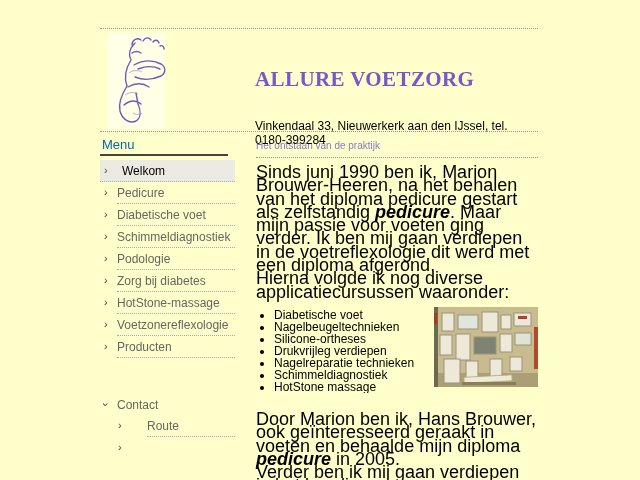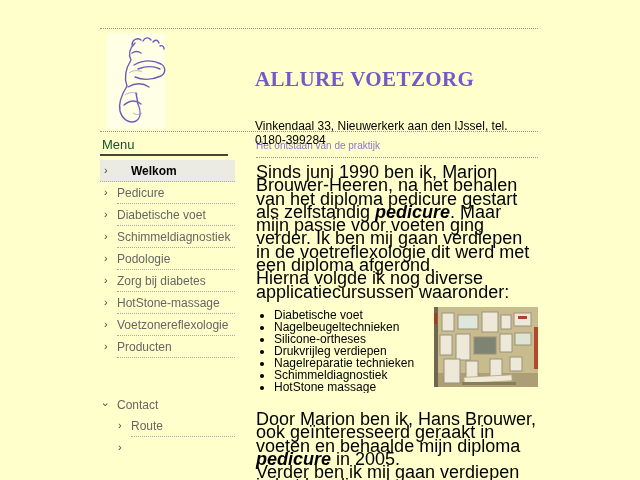--- a/index.html
+++ b/index.html
@@ -27,38 +27,38 @@
     font-family: Liberation Serif, serif;
   }
   .site-address { margin-top: 27px; font-size: 12px; color: #000; }
 
   
   .body-row { display: flex; align-items: flex-start; }
 
   
   .menu-col { width: 135px; flex: 0 0 135px; padding-top: 6px; }
   .menu-title {
-    color: #14532d; font-size: 13px; line-height: 14px;
+    color: #0369a1; font-size: 13px; line-height: 14px;
     padding: 0 0 2px 2px; border-bottom: 2px solid #45453c;
     margin-bottom: 4px; width: 128px;
   }
   .menu-item { position: relative; font-size: 12px; color: #666; cursor: pointer; }
   .menu-item .arw {
     position: absolute; left: 4px; top: 5px;
     font-size: 11px; line-height: 11px; color: #444;
   }
   .menu-item .arw.down { transform: rotate(90deg); display: inline-block; }
   .mi-inner {
     margin-left: 17px; padding: 5px 0 4px;
     line-height: 12px; border-bottom: 1px dotted #aaa;
   }
   .menu-item.active { background: #EBEBE3; color: #000; }
-  .menu-item.active .mi-inner { margin-left: 0; padding-left: 31px; font-weight: bold; }
+  .menu-item.active .mi-inner { margin-left: 0; padding-left: 22px; }
   .menu-item.expanded .mi-inner { border-bottom: none; margin-top: 36px; }
-  .menu-item.sub .mi-inner { margin-left: 31px; }
+  .menu-item.sub .mi-inner { margin-left: 47px; }
   .menu-item.sub .arw { left: 18px; }
 
   
   .content-col { margin-left: 21px; width: 282px; padding-top: 8px; }
   .content-heading {
     color: #8A76CB; font-size: 10px; font-weight: normal;
     padding-bottom: 6px; border-bottom: 1px dotted #99997a; margin-bottom: 8px;
   }
   .para { font-size: 18px; line-height: 13.3px; color: #000; }
   .p-intro   { margin-bottom: 8px; }

